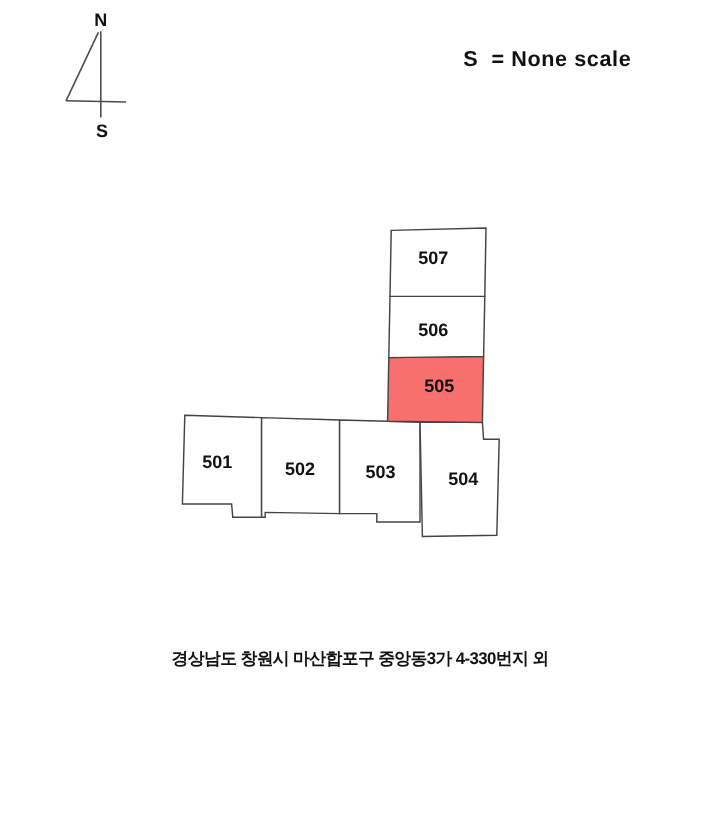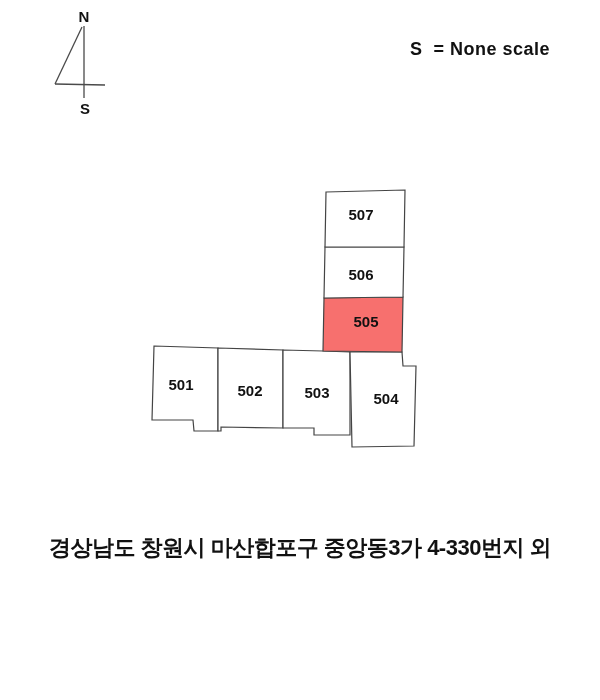--- a/index.html
+++ b/index.html
@@ -46,32 +46,31 @@
   }
   #scale-note {
     position: absolute;
     left: 386px;
     top: 39px;
     font-size: 18px;
     font-weight: bold;
     color: #111111;
     letter-spacing: 0.5px;
     white-space: pre;
-    margin-left: 24px;
   }
   #address-block {
     position: absolute;
     left: 0;
     top: 534px;
     width: 600px;
     text-align: center;
     color: #111111;
   }
   .address-line {
-    font-size: 22px;
+    font-size: 14px;
     font-weight: bold;
     line-height: 28px;
     letter-spacing: -0.5px;
     white-space: nowrap;
   }
 </style>
 </head>
 <body>
 
 <div id="stage">

